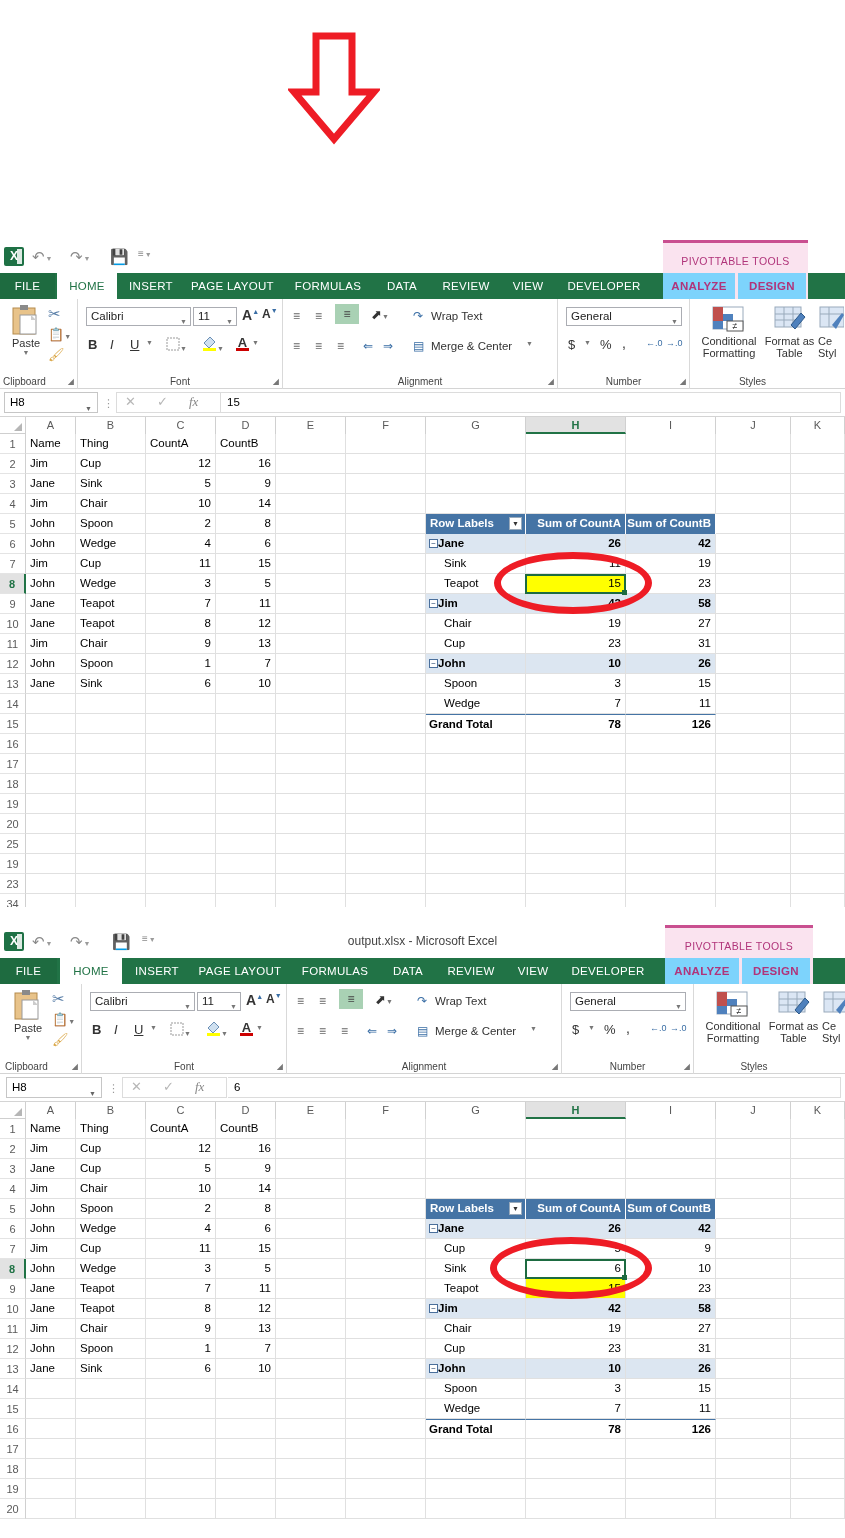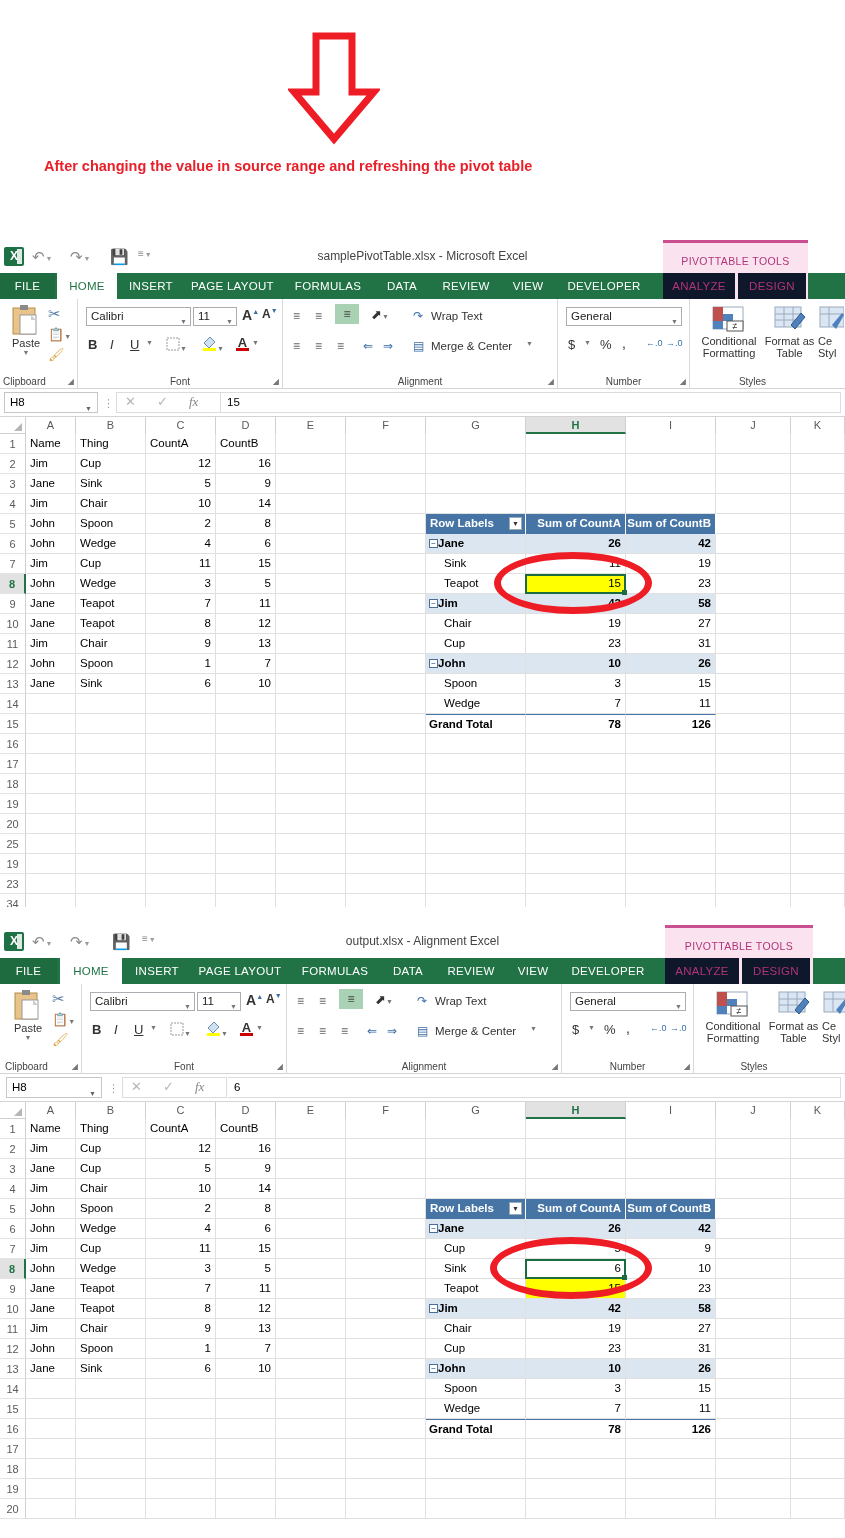--- a/index.html
+++ b/index.html
@@ -35,21 +35,21 @@
   .xl-title { position:absolute; left:0; right:0; top:9px; text-align:center; font-size:12px; color:#444; }
   .pt-tools { position:absolute; top:0; height:33px; background:#fae3ef;
      border-top:3px solid #c94f90; color:#b0347a; font-size:10.5px;
      letter-spacing:.4px; text-align:center; padding-top:12px; }
 
   .xl-tabs { position:relative; height:26px; background:#217346; }
   .xl-tab { position:absolute; top:0; height:26px; line-height:26px; color:#fff;
     font-size:11.5px; letter-spacing:.3px; text-align:center; cursor:default;}
   .xl-tab.file { background:#1e6b40; }
   .xl-tab.active { background:#fff; color:#217346; }
-  .xl-tab.pink { color:#b0347a; background:#0f172a; }
+  .xl-tab.pink { color:#b0347a; background:#7dd3fc;font-weight:bold; }
   .xl-tabs-pinkbg { position:absolute; top:0; height:26px; background:#fae3ef; }
 
   
   .ribbon { position:relative; height:90px; background:#fff; border-bottom:1px solid #d4d4d4; }
   .rgroup { position:absolute; top:0; height:90px; border-right:1px solid #d9d9d9; }
   .rgroup .glabel { position:absolute; bottom:2px; width:100%; text-align:center;
     font-size:10px; color:#444; }
   .rgroup .dlaunch { position:absolute; bottom:3px; right:3px; font-size:8px; color:#777; }
 
   .fontbox { position:absolute; border:1px solid #abadb3; background:#fff; height:19px;
@@ -105,32 +105,30 @@
      width:5px; height:5px; background:#1d6b41; }
   .redring { position:absolute; border:7px solid #ee1c25; border-radius:50%; }
 </style>
 </head>
 <body>
 
 <svg class="annot-arrow" viewBox="0 0 92 115">
   <polygon points="28,6 64,6 64,62 86,62 46,109 6,62 28,62" fill="#ffffff" stroke="#ee1c25" stroke-width="7" stroke-linejoin="miter"></polygon>
 </svg>
 <div class="annot-text">
-  <div>After changing the value in source range and refreshing the pivot table</div>
 </div>
 
 <div class="xl" id="win1" style="top:240px;">
 
   <div class="xl-titlebar">
     <div class="xl-logo">X</div>
     <div class="qat" style="left:32px;">↶<span class="car">▼</span></div>
     <div class="qat" style="left:70px;">↷<span class="car">▼</span></div>
     <div class="qat" style="left:110px; color:#7b4ea8;">💾</div>
     <div class="qat" style="left:138px; font-size:10px;">≡<span class="car">▼</span></div>
-    <div class="xl-title">samplePivotTable.xlsx - Microsoft Excel</div>
     <div class="pt-tools" style="left:663px; width:145px;">PIVOTTABLE TOOLS</div>
   </div>
 
   <div class="xl-tabs">
     <div class="xl-tabs-pinkbg" style="left:663px; width:145px;"></div>
     <div class="xl-tab file" style="left:0;   width:55px;">FILE</div>
     <div class="xl-tab active" style="left:57px;width:60px;">HOME</div>
     <div class="xl-tab" style="left:120px;width:62px;">INSERT</div>
     <div class="xl-tab" style="left:185px;width:95px;">PAGE LAYOUT</div>
     <div class="xl-tab" style="left:288px;width:80px;">FORMULAS</div>
@@ -674,21 +672,21 @@
 </div>
 
 <div class="xl" id="win2" style="top:925px;">
 
   <div class="xl-titlebar">
     <div class="xl-logo">X</div>
     <div class="qat" style="left:32px;">↶<span class="car">▼</span></div>
     <div class="qat" style="left:70px;">↷<span class="car">▼</span></div>
     <div class="qat" style="left:112px; color:#7b4ea8;">💾</div>
     <div class="qat" style="left:142px; font-size:10px;">≡<span class="car">▼</span></div>
-    <div class="xl-title">output.xlsx - Alignment Excel</div>
+    <div class="xl-title">output.xlsx - Microsoft Excel</div>
     <div class="pt-tools" style="left:665px; width:148px;">PIVOTTABLE TOOLS</div>
   </div>
 
   <div class="xl-tabs">
     <div class="xl-tabs-pinkbg" style="left:665px; width:148px;"></div>
     <div class="xl-tab file" style="left:0;   width:57px;">FILE</div>
     <div class="xl-tab active" style="left:60px;width:62px;">HOME</div>
     <div class="xl-tab" style="left:126px;width:62px;">INSERT</div>
     <div class="xl-tab" style="left:192px;width:96px;">PAGE LAYOUT</div>
     <div class="xl-tab" style="left:294px;width:82px;">FORMULAS</div>

